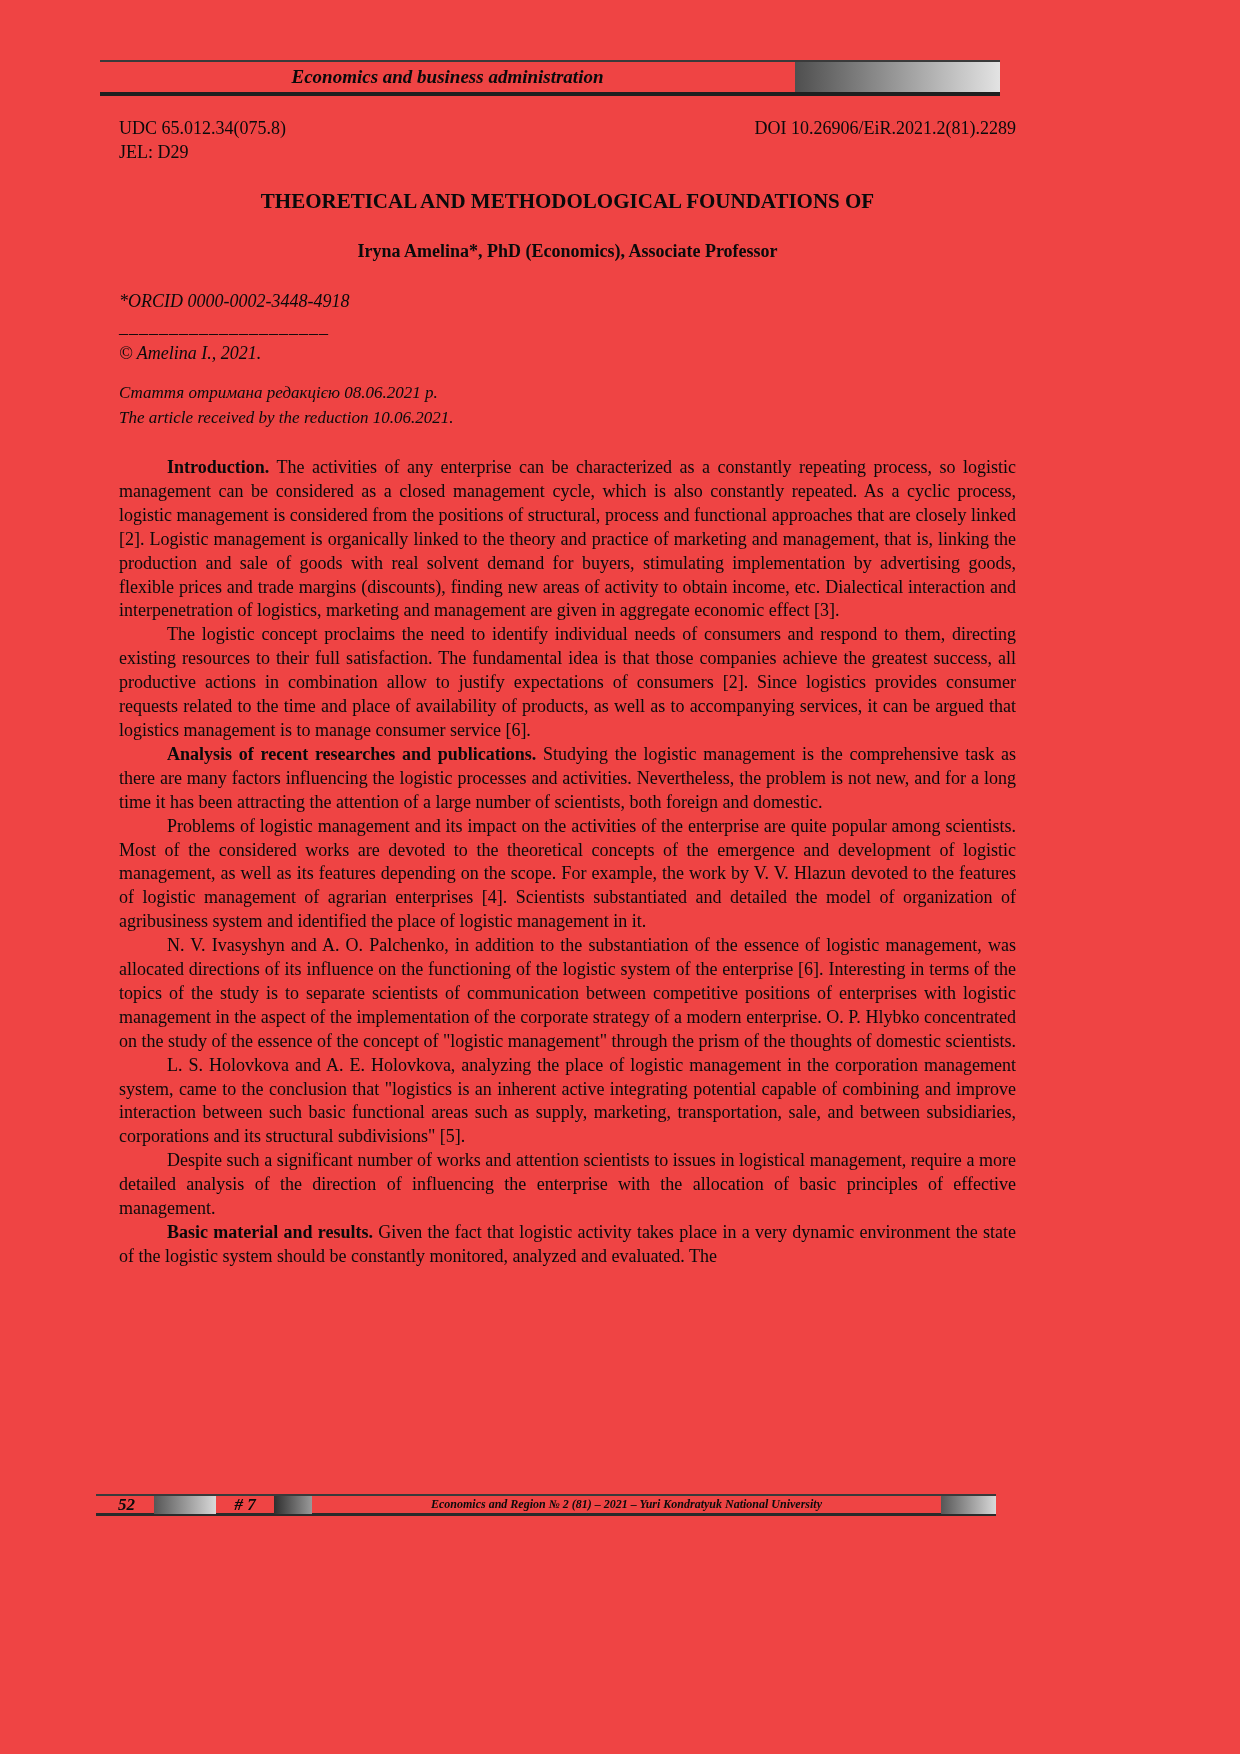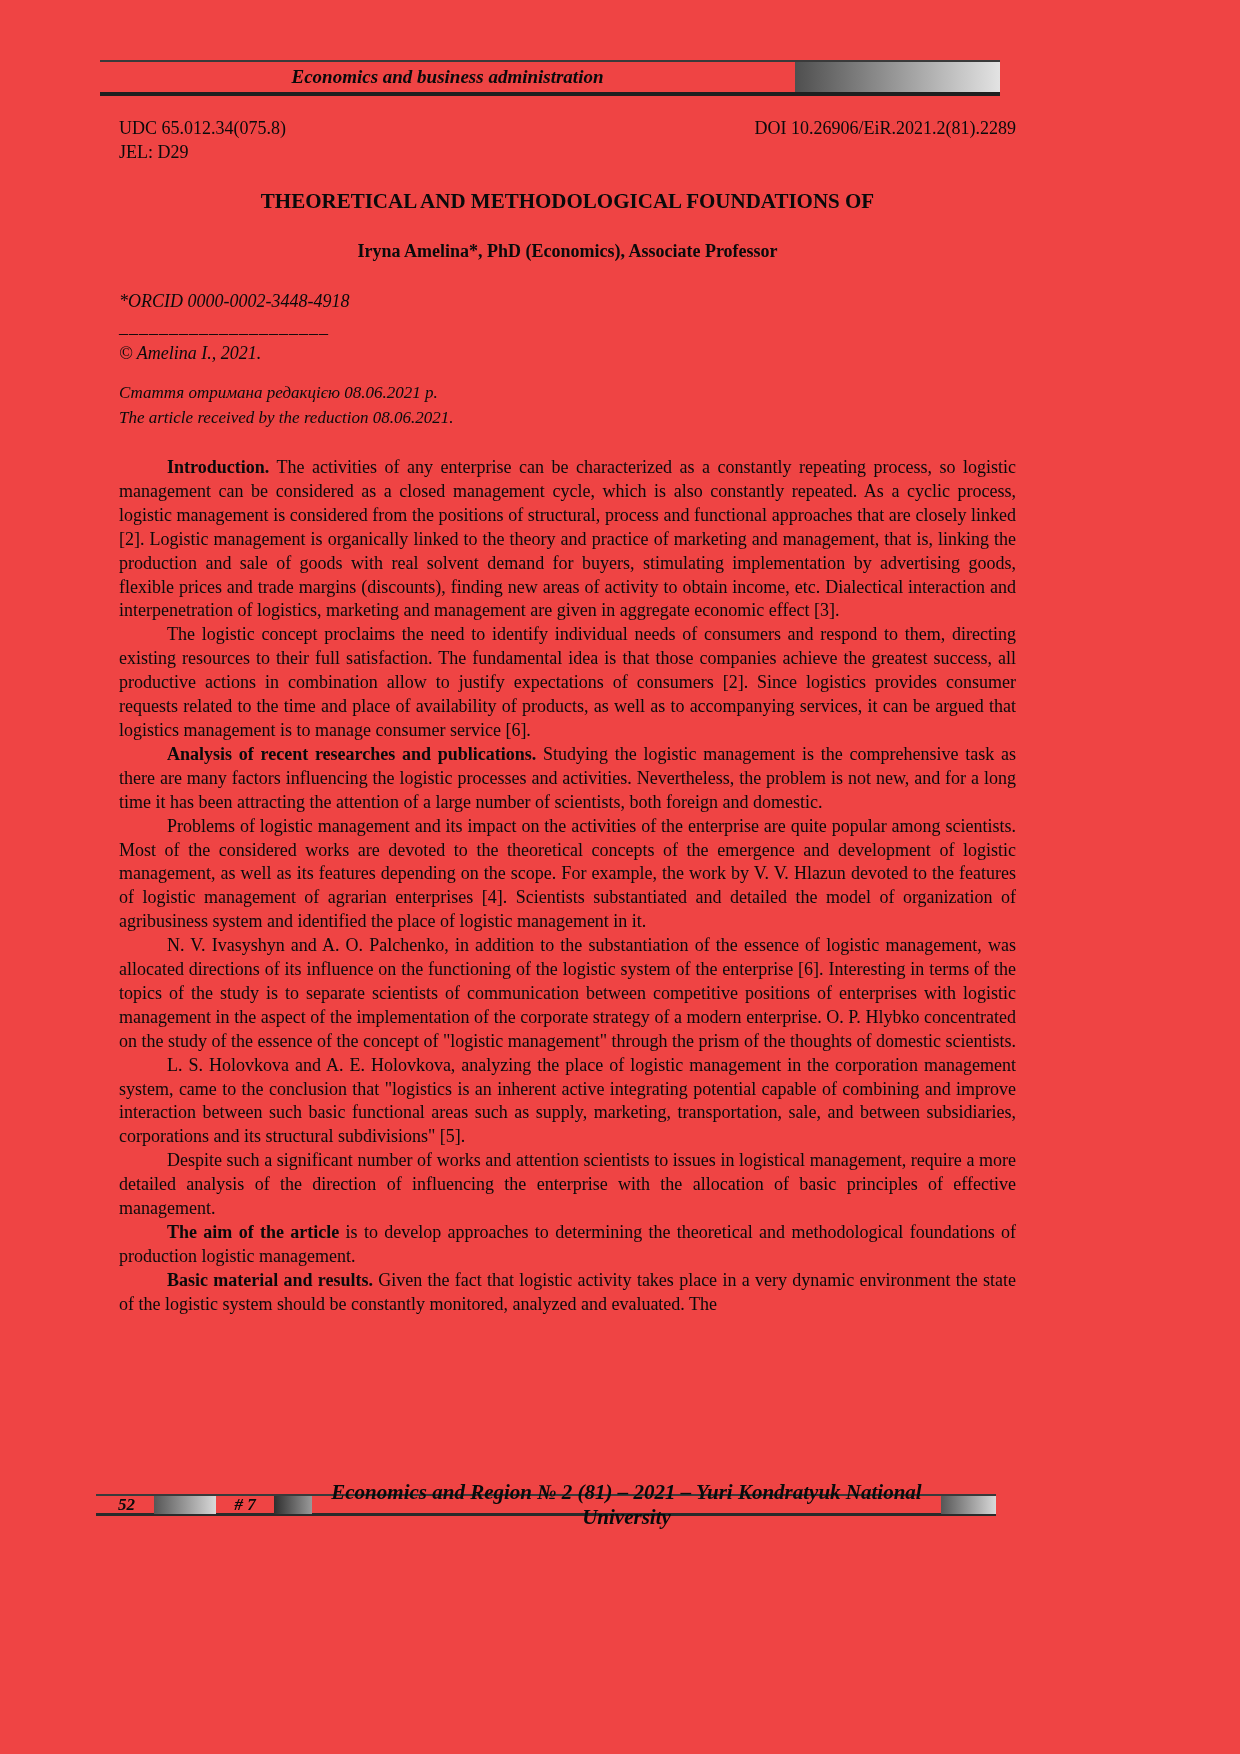--- a/index.html
+++ b/index.html
@@ -95,21 +95,21 @@
     border-bottom: 3px solid #2a2a2a;
     height: 22px;
     display: flex;
     align-items: center;
     font-weight: bold;
     font-style: italic;
     font-size: 17px;
   }
   .f-page { width: 58px; padding-left: 22px; }
   .f-issue { width: 58px; text-align: center; }
-  .f-journal { flex: 1; text-align: center; font-size: 21px; }
+  .f-journal { flex: 1; text-align: center; font-size: 12px; }
   .f-grad { height: 18px; display: inline-block; }
   .f-grad1 { width: 62px; background: linear-gradient(90deg, #565656, #d9d9d9); }
   .f-grad2 { width: 38px; background: linear-gradient(90deg, #2e2e2e, #9a9a9a); }
   .f-grad3 { width: 55px; background: linear-gradient(90deg, #565656, #d9d9d9); }
 </style>
 </head>
 <body>
 
 <div class="page">
 
@@ -135,32 +135,31 @@
     </div>
 
     <div class="credits">
       <div class="italic">*ORCID 0000-0002-3448-4918</div>
       <div class="sep-line">_____________________</div>
       <div class="italic">© Amelina I., 2021.</div>
     </div>
 
     <div class="received italic">
       <div>Стаття отримана редакцією 08.06.2021 р.</div>
-      <div>The article received by the reduction 08.06.2021.</div>
+      <div>The article received by the reduction 10.06.2021.</div>
     </div>
 
     <div class="body-text">
       <p><b class="lead">Introduction.</b><span> The activities of any enterprise can be characterized as a constantly repeating process, so logistic management can be considered as a closed management cycle, which is also constantly repeated. As a cyclic process, logistic management is considered from the positions of structural, process and functional approaches that are closely linked [2]. Logistic management is organically linked to the theory and practice of marketing and management, that is, linking the production and sale of goods with real solvent demand for buyers, stimulating implementation by advertising goods, flexible prices and trade margins (discounts), finding new areas of activity to obtain income, etc. Dialectical interaction and interpenetration of logistics, marketing and management are given in aggregate economic effect [3].</span></p>
       <p><b class="lead"></b><span>The logistic concept proclaims the need to identify individual needs of consumers and respond to them, directing existing resources to their full satisfaction. The fundamental idea is that those companies achieve the greatest success, all productive actions in combination allow to justify expectations of consumers [2]. Since logistics provides consumer requests related to the time and place of availability of products, as well as to accompanying services, it can be argued that logistics management is to manage consumer service [6].</span></p>
       <p><b class="lead">Analysis of recent researches and publications.</b><span> Studying the logistic management is the comprehensive task as there are many factors influencing the logistic processes and activities. Nevertheless, the problem is not new, and for a long time it has been attracting the attention of a large number of scientists, both foreign and domestic.</span></p>
       <p><b class="lead"></b><span>Problems of logistic management and its impact on the activities of the enterprise are quite popular among scientists. Most of the considered works are devoted to the theoretical concepts of the emergence and development of logistic management, as well as its features depending on the scope. For example, the work by V. V. Hlazun devoted to the features of logistic management of agrarian enterprises [4]. Scientists substantiated and detailed the model of organization of agribusiness system and identified the place of logistic management in it.</span></p>
       <p><b class="lead"></b><span>N. V. Ivasyshyn and A. O. Palchenko, in addition to the substantiation of the essence of logistic management, was allocated directions of its influence on the functioning of the logistic system of the enterprise [6]. Interesting in terms of the topics of the study is to separate scientists of communication between competitive positions of enterprises with logistic management in the aspect of the implementation of the corporate strategy of a modern enterprise. O. P. Hlybko concentrated on the study of the essence of the concept of "logistic management" through the prism of the thoughts of domestic scientists.</span></p>
       <p><b class="lead"></b><span>L. S. Holovkova and A. E. Holovkova, analyzing the place of logistic management in the corporation management system, came to the conclusion that "logistics is an inherent active integrating potential capable of combining and improve interaction between such basic functional areas such as supply, marketing, transportation, sale, and between subsidiaries, corporations and its structural subdivisions" [5].</span></p>
       <p><b class="lead"></b><span>Despite such a significant number of works and attention scientists to issues in logistical management, require a more detailed analysis of the direction of influencing the enterprise with the allocation of basic principles of effective management.</span></p>
-      <p><b class="lead">The aim of the article</b><span> is to develop approaches to determining the theoretical and methodological foundations of production logistic management.</span></p>
       <p><b class="lead">Basic material and results.</b><span> Given the fact that logistic activity takes place in a very dynamic environment the state of the logistic system should be constantly monitored, analyzed and evaluated. The</span></p>
     </div>
 
   </div>
 
   <div class="footer-band">
     <span class="f-page">52</span>
     <span class="f-grad f-grad1"></span>
     <span class="f-issue"># 7</span>
     <span class="f-grad f-grad2"></span>

